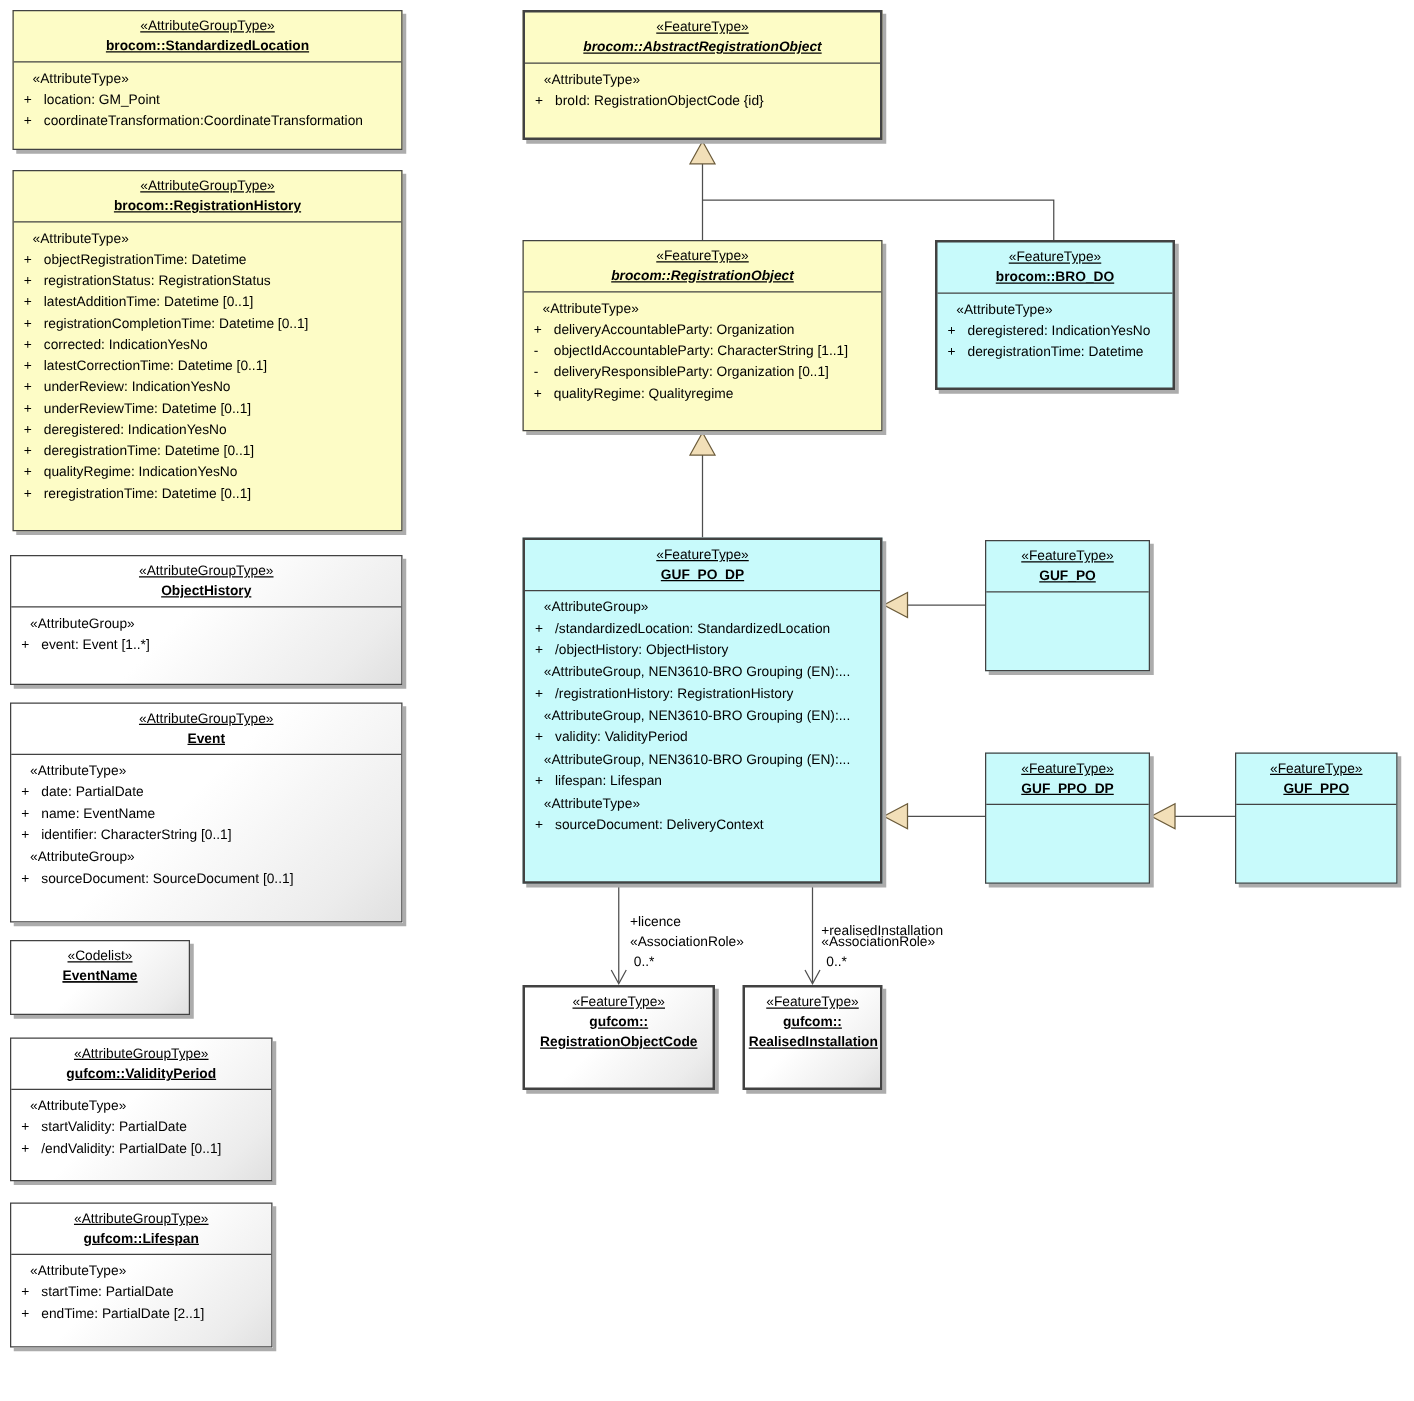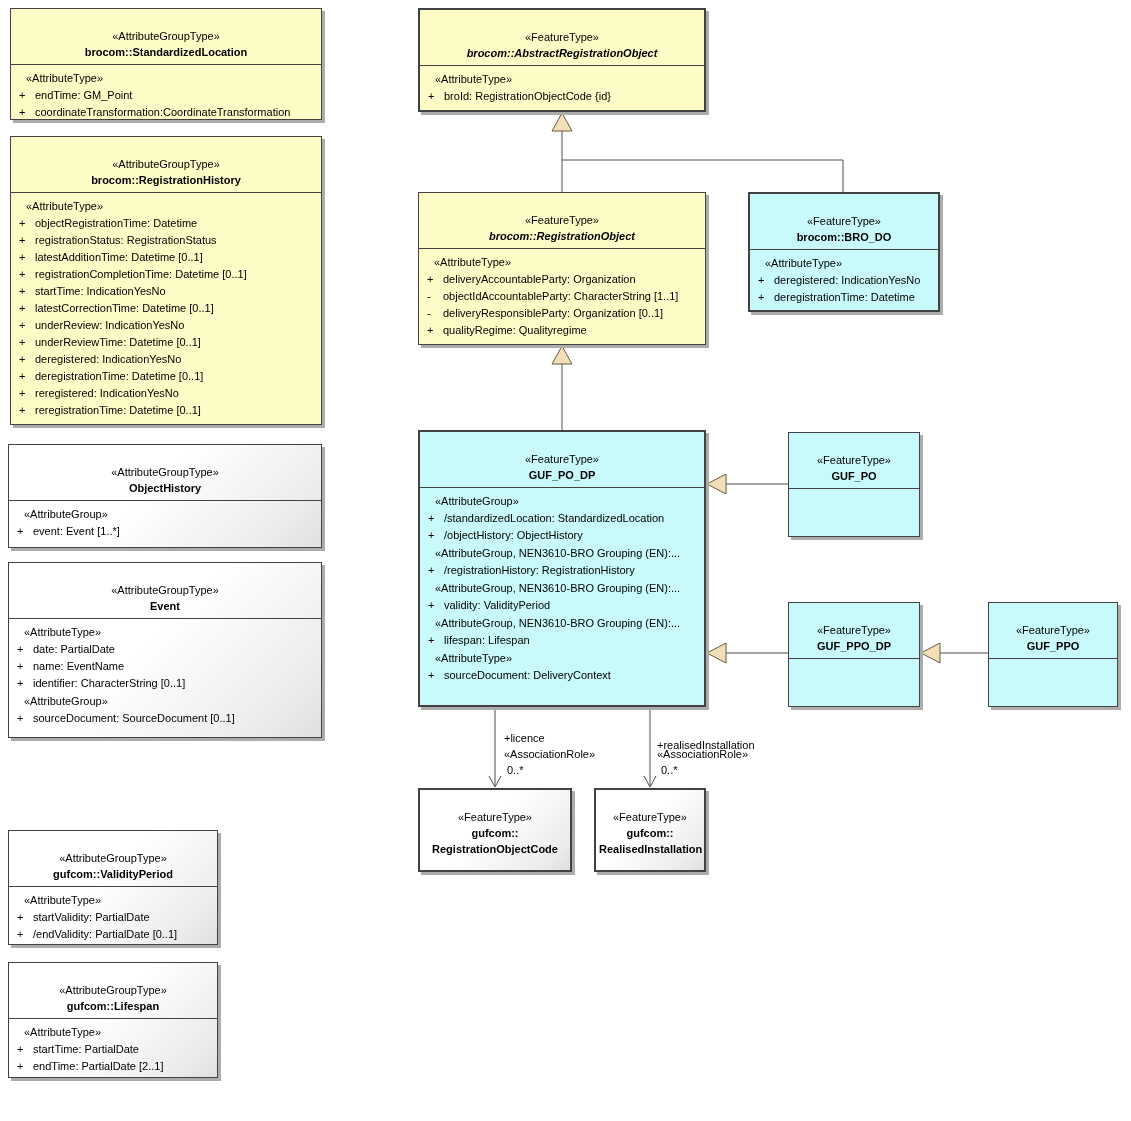--- a/index.html
+++ b/index.html
@@ -8,21 +8,21 @@
   #canvas { position:relative; width:1131px; height:1121px; background:#ffffff; overflow:hidden; }
   #connectors { position:absolute; left:0; top:0; z-index:0; }
 
   .uml-box { position:absolute; z-index:1; border:1px solid #424242; box-shadow:3px 3px 0 #ACACAC;
              display:flex; flex-direction:column; font-size:11px; color:#000; }
   .uml-box.bold-border { border-width:2px; }
   .yellow { background:#FDFCC6; }
   .cyan { background:#C8FAFB; }
   .whitegrad { background:linear-gradient(135deg,#ffffff 45%,#ececec 85%,#e0e0e0); }
 
-  .hdr { padding:20px 3px 4px; text-align:center; border-bottom:1px solid #424242; }
+  .hdr { padding:5px 3px 4px; text-align:center; border-bottom:1px solid #424242;text-decoration:underline; }
   .hdr.nosep { border-bottom:none; }
   .stereo { line-height:15px; }
   .cls-name { font-weight:bold; line-height:16px; }
   .italic-name .cls-name { font-style:italic; }
   .underline { text-decoration:underline; }
 
   .body { flex:1; padding:5px 3px 16px; overflow:hidden; }
   .sec + .sec { margin-top:1px; }
   .substereo { padding-left:12px; line-height:17px; white-space:nowrap; }
   .attr { display:flex; line-height:17px; white-space:nowrap; }
@@ -67,21 +67,21 @@
 <div class="uml-box yellow" style="left: 10px; top: 8px; width: 312px; height: 112px;">
       <div class="hdr">
         <div class="stereo">«AttributeGroupType»</div>
         <div class="cls-name">brocom::StandardizedLocation</div>
       </div>
       <div class="body">
         <div class="sec">
           <div class="substereo">«AttributeType»</div>
           <div class="attr">
             <span class="pfx">+</span>
-            <span class="txt">endTime: GM_Point</span>
+            <span class="txt">location: GM_Point</span>
           </div>
           <div class="attr">
             <span class="pfx">+</span>
             <span class="txt">coordinateTransformation:CoordinateTransformation</span>
           </div>
         </div>
       </div>
     </div>
     <div class="uml-box yellow" style="left: 10px; top: 136px; width: 312px; height: 289px;">
       <div class="hdr">
@@ -102,21 +102,21 @@
           <div class="attr">
             <span class="pfx">+</span>
             <span class="txt">latestAdditionTime: Datetime [0..1]</span>
           </div>
           <div class="attr">
             <span class="pfx">+</span>
             <span class="txt">registrationCompletionTime: Datetime [0..1]</span>
           </div>
           <div class="attr">
             <span class="pfx">+</span>
-            <span class="txt">startTime: IndicationYesNo</span>
+            <span class="txt">corrected: IndicationYesNo</span>
           </div>
           <div class="attr">
             <span class="pfx">+</span>
             <span class="txt">latestCorrectionTime: Datetime [0..1]</span>
           </div>
           <div class="attr">
             <span class="pfx">+</span>
             <span class="txt">underReview: IndicationYesNo</span>
           </div>
           <div class="attr">
@@ -126,21 +126,21 @@
           <div class="attr">
             <span class="pfx">+</span>
             <span class="txt">deregistered: IndicationYesNo</span>
           </div>
           <div class="attr">
             <span class="pfx">+</span>
             <span class="txt">deregistrationTime: Datetime [0..1]</span>
           </div>
           <div class="attr">
             <span class="pfx">+</span>
-            <span class="txt">reregistered: IndicationYesNo</span>
+            <span class="txt">qualityRegime: IndicationYesNo</span>
           </div>
           <div class="attr">
             <span class="pfx">+</span>
             <span class="txt">reregistrationTime: Datetime [0..1]</span>
           </div>
         </div>
       </div>
     </div>
     <div class="uml-box whitegrad" style="left: 8px; top: 444px; width: 314px; height: 104px;">
       <div class="hdr">
@@ -178,20 +178,26 @@
             <span class="txt">identifier: CharacterString [0..1]</span>
           </div>
         </div>
         <div class="sec">
           <div class="substereo">«AttributeGroup»</div>
           <div class="attr">
             <span class="pfx">+</span>
             <span class="txt">sourceDocument: SourceDocument [0..1]</span>
           </div>
         </div>
+      </div>
+    </div>
+    <div class="uml-box whitegrad" style="left: 8px; top: 752px; width: 144px; height: 60px;">
+      <div class="hdr nosep">
+        <div class="stereo">«Codelist»</div>
+        <div class="cls-name underline">EventName</div>
       </div>
     </div>
     <div class="uml-box whitegrad" style="left: 8px; top: 830px; width: 210px; height: 115px;">
       <div class="hdr">
         <div class="stereo">«AttributeGroupType»</div>
         <div class="cls-name">gufcom::ValidityPeriod</div>
       </div>
       <div class="body">
         <div class="sec">
           <div class="substereo">«AttributeType»</div>

